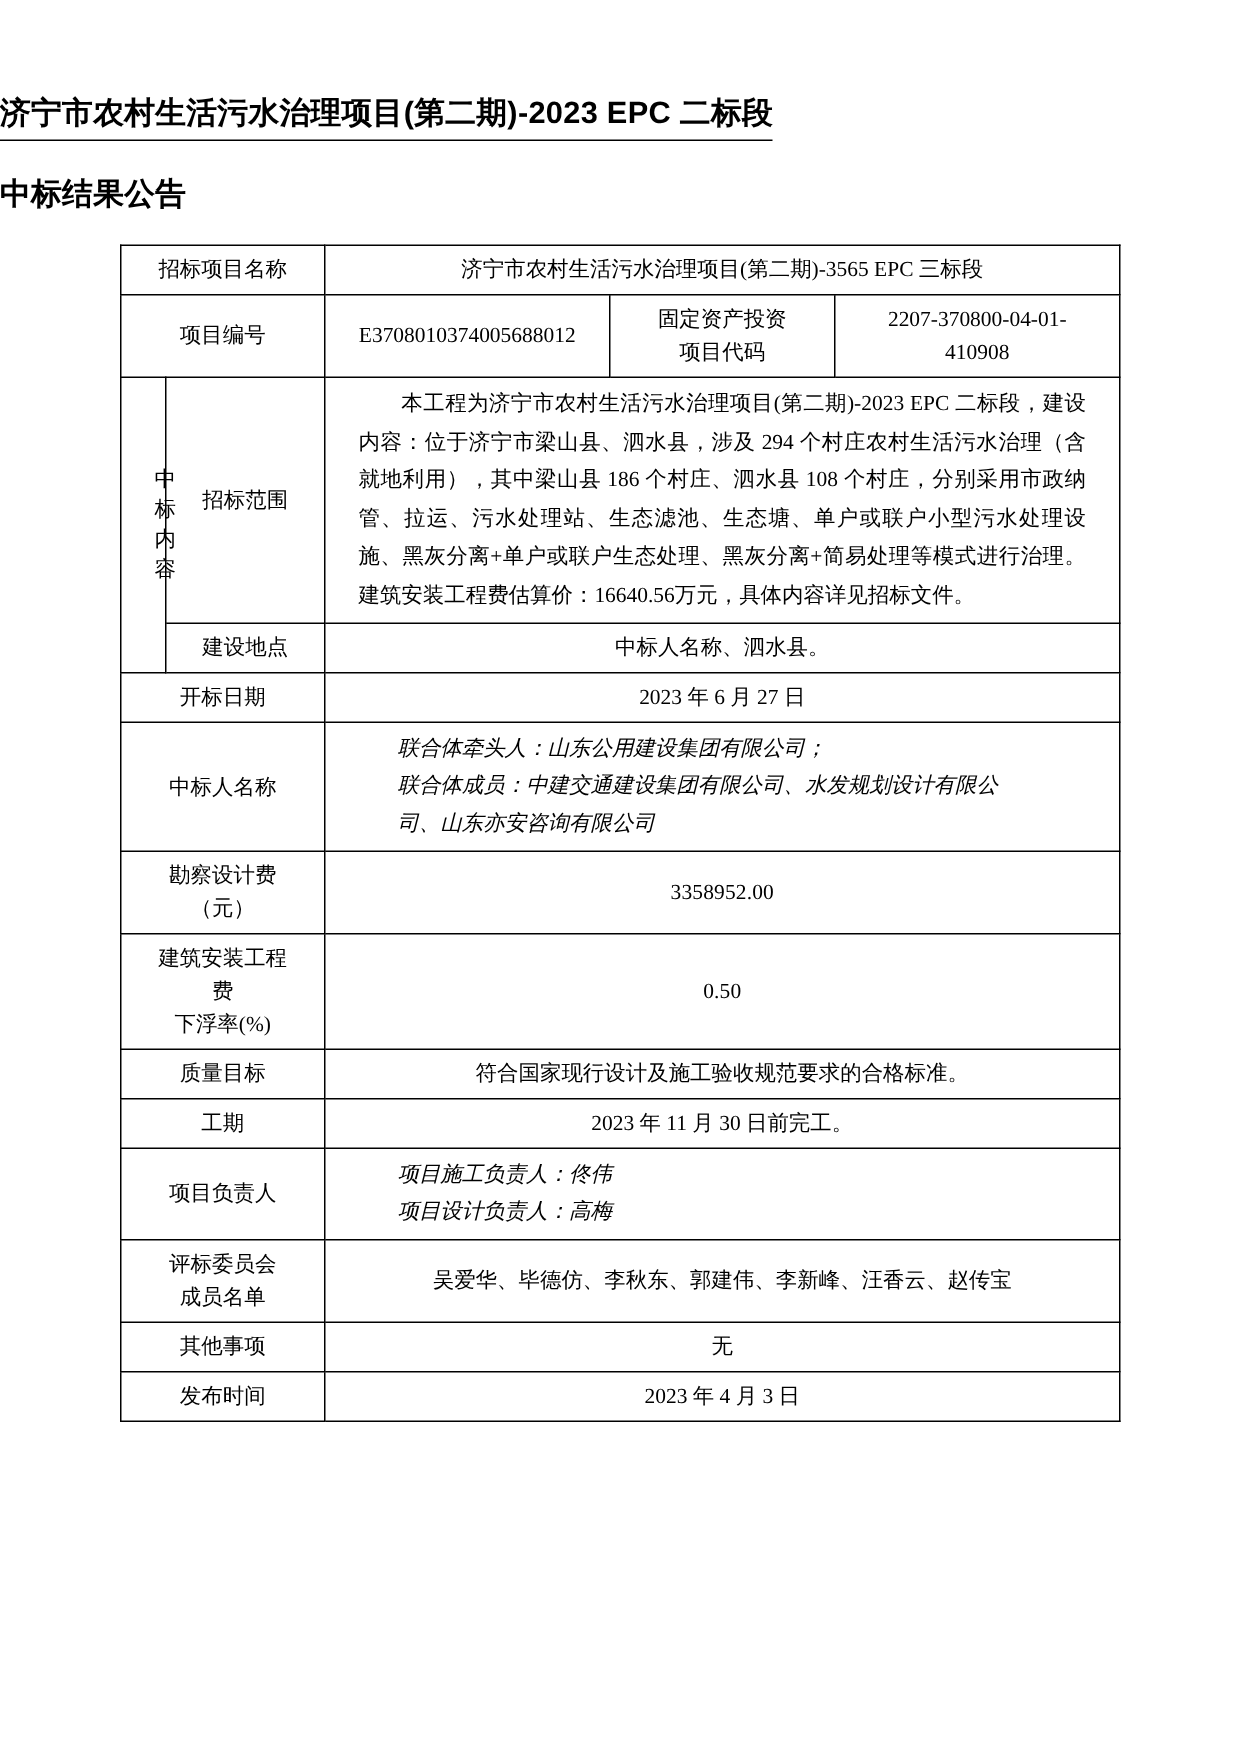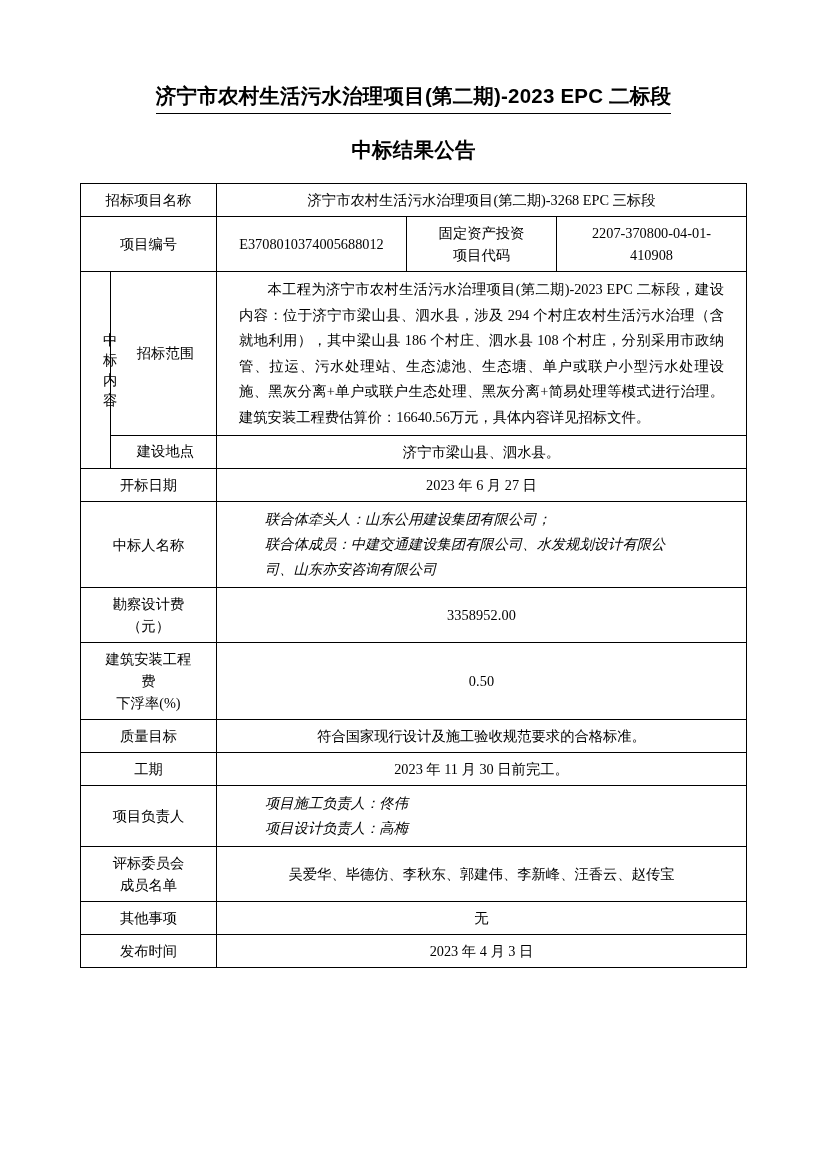--- a/index.html
+++ b/index.html
@@ -15,22 +15,22 @@
     -webkit-font-smoothing: antialiased;
   }
   .page {
     width: 827px;
     height: 1169px;
     box-sizing: border-box;
     padding: 0;
     position: relative;
   }
   .title-block {
-    text-align: center;
-    padding-top: 80px;
+    text-align: left;
+    padding-top: 60px;
   }
   .title-line {
     font-family: "Liberation Sans", "DejaVu Sans", sans-serif;
     font-weight: bold;
     font-size: 20.5px;
     line-height: 32px;
     letter-spacing: 0.2px;
   }
   .title-line-1 {
     display: inline-block;
@@ -51,23 +51,22 @@
     padding: 5px 22px;
     font-size: 14.3px;
     line-height: 22px;
     vertical-align: middle;
   }
   td.lbl {
     text-align: center;
     width: 136px;
   }
   td.lbl2 {
-    text-align: right;
+    text-align: center;
     width: 106px;
-    font-family: Liberation Mono, monospace;
   }
   td.vertlabel {
     text-align: center;
     width: 30px;
     padding: 2px 3px;
   }
   .vert-text {
     display: block;
     line-height: 20px;
     font-size: 14.3px;
@@ -112,21 +111,21 @@
     <colgroup>
       <col style="width:30px">
       <col style="width:106px">
       <col style="width:190px">
       <col style="width:150px">
       <col style="width:190px">
     </colgroup>
     <tbody>
       <tr>
         <td class="lbl" colspan="2">招标项目名称</td>
-        <td class="val-center" colspan="3">济宁市农村生活污水治理项目(第二期)-3268 EPC 三标段</td>
+        <td class="val-center" colspan="3">济宁市农村生活污水治理项目(第二期)-3565 EPC 三标段</td>
       </tr>
 
       <tr>
         <td class="lbl" colspan="2">项目编号</td>
         <td class="val-center">E3708010374005688012</td>
         <td class="val-center two-line-lbl">
           <span>固定资产投资</span><br>
           <span>项目代码</span>
         </td>
         <td class="val-center">2207-370800-04-01-410908</td>
@@ -140,21 +139,21 @@
           <span class="vert-text">容</span>
         </td>
         <td class="lbl2">招标范围</td>
         <td class="val-left" colspan="3">
           <div class="para">本工程为济宁市农村生活污水治理项目(第二期)-2023 EPC 二标段，建设内容：位于济宁市梁山县、泗水县，涉及 294 个村庄农村生活污水治理（含就地利用），其中梁山县 186 个村庄、泗水县 108 个村庄，分别采用市政纳管、拉运、污水处理站、生态滤池、生态塘、单户或联户小型污水处理设施、黑灰分离+单户或联户生态处理、黑灰分离+简易处理等模式进行治理。建筑安装工程费估算价：16640.56万元，具体内容详见招标文件。</div>
         </td>
       </tr>
 
       <tr>
         <td class="lbl2">建设地点</td>
-        <td class="val-center" colspan="3">济宁市梁山县、泗水县。</td>
+        <td class="val-center" colspan="3">中标人名称、泗水县。</td>
       </tr>
 
       <tr>
         <td class="lbl" colspan="2">开标日期</td>
         <td class="val-center" colspan="3">2023 年 6 月 27 日</td>
       </tr>
 
       <tr>
         <td class="lbl" colspan="2">中标人名称</td>
         <td class="val-left" colspan="3">

